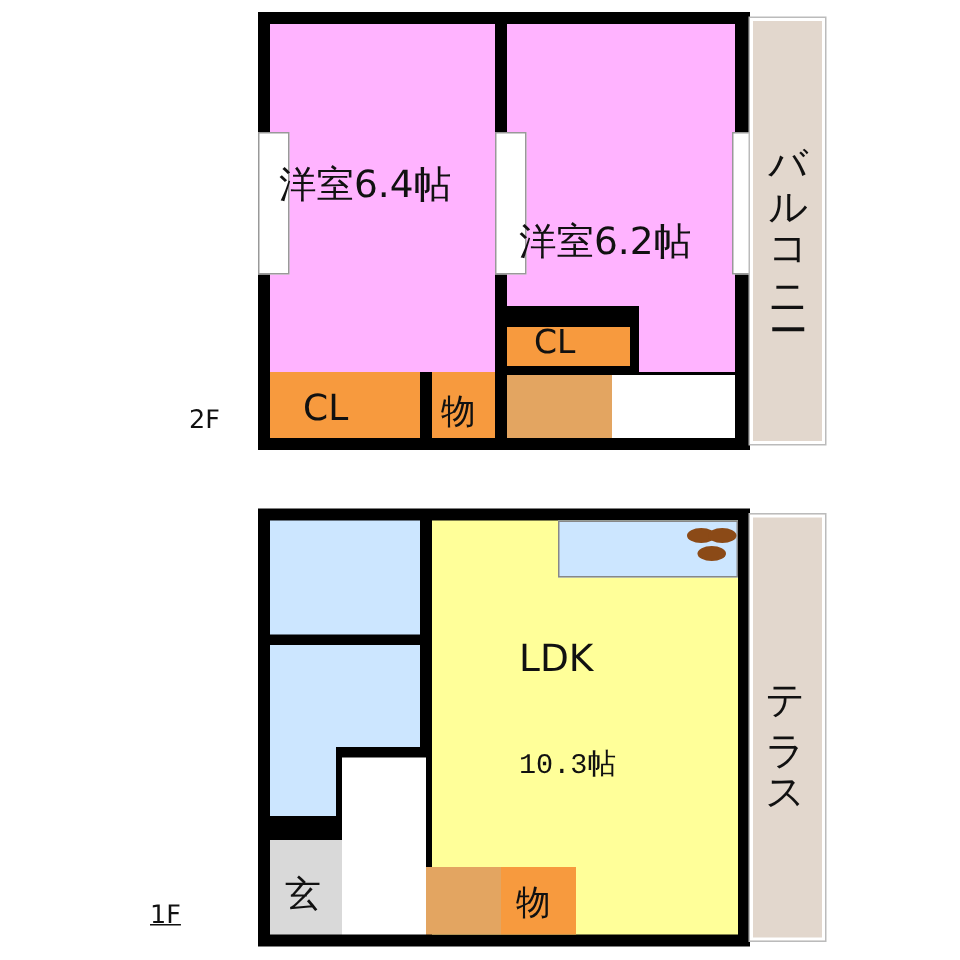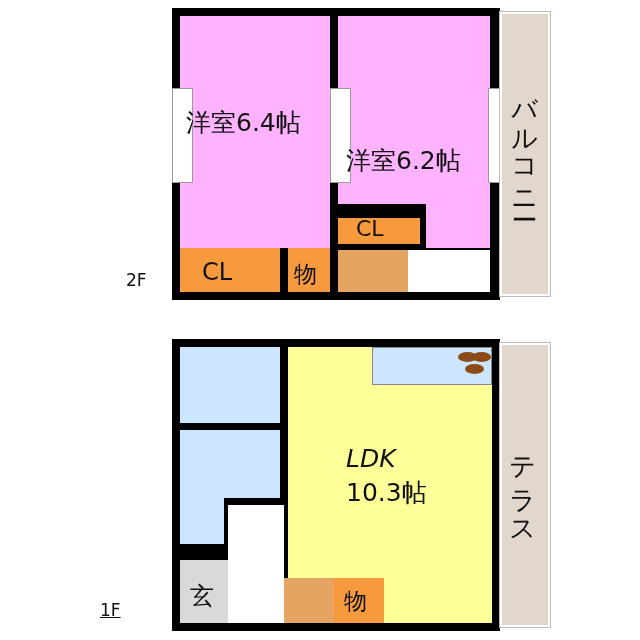--- a/index.html
+++ b/index.html
@@ -54,17 +54,17 @@
 </div>
 <div class="abs blue" style="left:180px;top:347px;width:100px;height:76px;"></div>
 <div class="abs blue" style="left:180px;top:430px;width:100px;height:68px;"></div>
 <div class="abs blue" style="left:180px;top:480px;width:44px;height:64px;"></div>
 <div class="abs gray" style="left:180px;top:560px;width:48px;height:63px;"></div>
 <div class="lbl" style="left:190px;top:580px;font-size:24px;">玄</div>
 <div class="abs" style="left:228px;top:505px;width:56px;height:118px;background:#fff;"></div>
 <div class="abs stairs" style="left:284px;top:578px;width:50px;height:45px;"></div>
 <div class="abs orange" style="left:334px;top:578px;width:50px;height:45px;"></div>
 <div class="lbl" style="left:344px;top:586px;font-size:23px;">物</div>
-<div class="lbl" style="left:346px;top:444px;font-size:25px;font-style:italic;">LDK</div>
-<div class="lbl" style="left:346px;top:476px;font-size:25px;">10.3帖</div>
+<div class="lbl" style="left:346px;top:424px;font-size:25px;">LDK</div>
+<div class="lbl" style="left:346px;top:496px;font-size:19px;font-family:Liberation Mono, monospace;">10.3帖</div>
 <div class="abs balc" style="left:500px;top:343px;width:50px;height:284px;"></div>
 <div class="lbl vert" style="left:506px;top:440px;font-size:26px;">テラス</div>
 <div class="lbl" style="left:100px;top:600px;font-size:17px;text-decoration:underline;">1F</div>
 
 </body></html>

